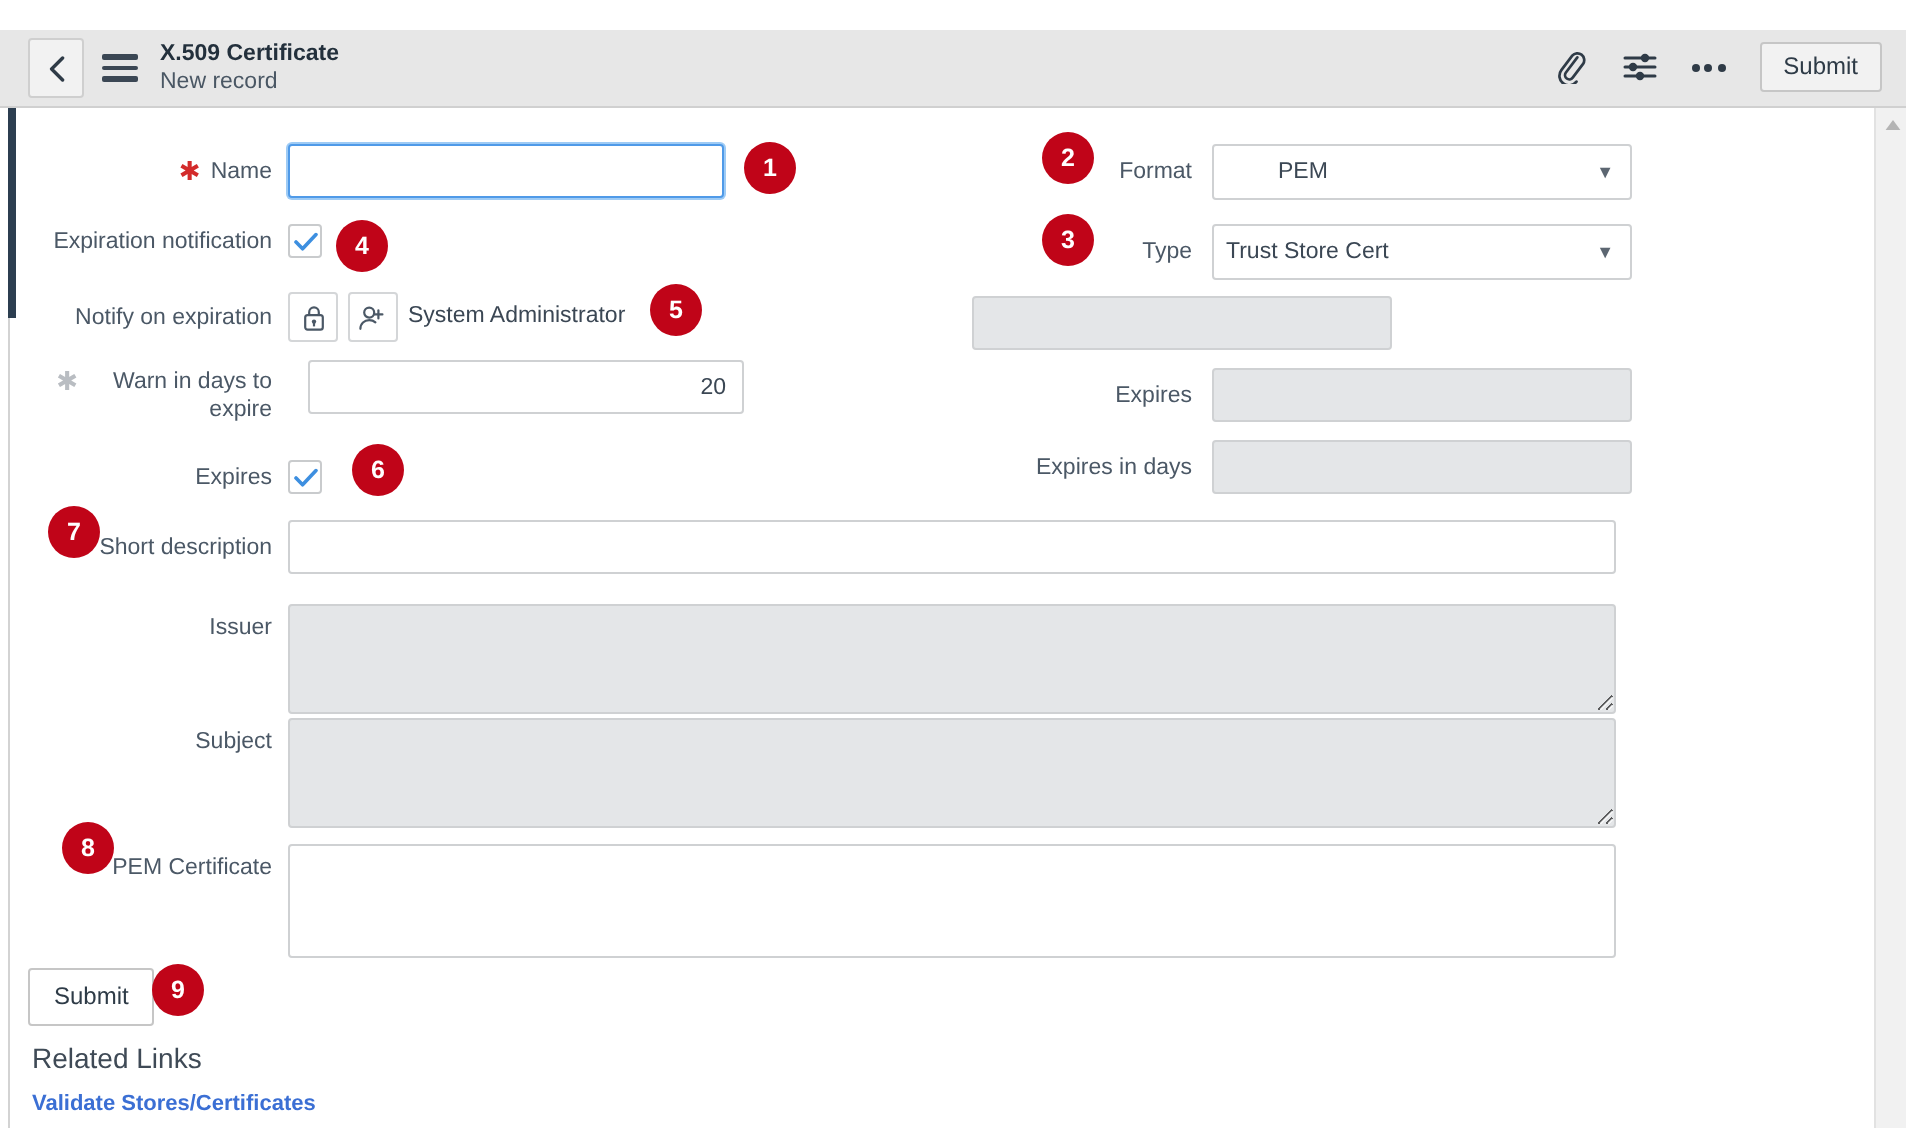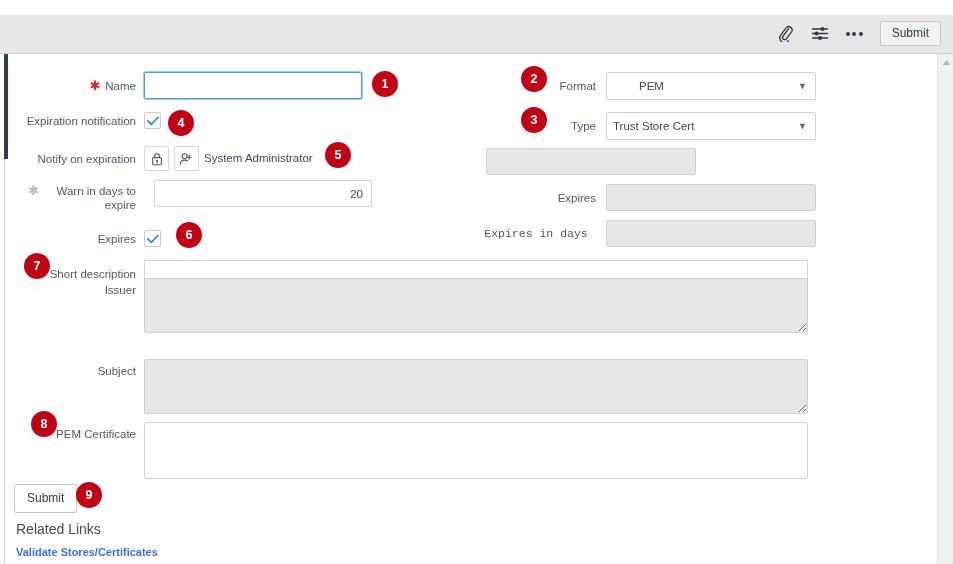--- a/index.html
+++ b/index.html
@@ -281,20 +281,38 @@
   }
 </style>
 </head>
 <body>
 
 <div id="app">
 
   <div class="top-strip"></div>
 
   <div class="header">
+    <div class="header-left">
+      <div class="back-btn">
+        <span>
+          <svg width="9" height="13" viewBox="0 0 9 13">
+            <path d="M7.3 1 L1.8 6.5 L7.3 12" stroke="#2f3b47" stroke-width="1.7" fill="none" stroke-linecap="round" stroke-linejoin="round"></path>
+          </svg>
+        </span>
+      </div>
+      <div class="hamburger">
+        <span></span>
+          <span></span>
+          <span></span>
+      </div>
+      <div class="title-block">
+        <div class="title-main">X.509 Certificate</div>
+        <div class="title-sub">New record</div>
+      </div>
+    </div>
 
     <div class="header-right">
       <span class="hicon">
         <svg width="17" height="17" viewBox="0 0 17 17">
           <path d="M12.3 4.2 L5.6 10.9 a2.1 2.1 0 0 0 3 3 l6.1-6.1 a3.4 3.4 0 0 0-4.8-4.8 L3.5 9.4 a4.7 4.7 0 0 0 6.7 6.7" transform="rotate(-8 8.5 8.5)" stroke="#2f3b47" stroke-width="1.35" fill="none" stroke-linecap="round"></path>
         </svg>
       </span>
       <span class="hicon">
         <svg width="18" height="17" viewBox="0 0 18 17">
           <line x1="1.5" y1="4" x2="16.5" y2="4" stroke="#2f3b47" stroke-width="1.5" stroke-linecap="round"></line>
@@ -411,34 +429,34 @@
     </div>
 
     <div class="row" style="left:468px; top:130px;">
       <div style="width:120px; display:flex; justify-content:flex-end; align-items:center; height:27px;">
         <span class="lbl">Expires</span>
       </div>
       <input class="txt readonly" style="margin-left: 10px; width: 210px;" type="text" readonly="" value="">
     </div>
 
     <div class="row" style="left:468px; top:166px;">
-      <div style="width:120px; display:flex; justify-content:center; align-items:center; height:27px;font-family:Liberation Mono, monospace;">
+      <div style="width:120px; display:flex; justify-content:flex-end; align-items:center; height:27px;">
         <span class="lbl">Expires in days</span>
       </div>
       <input class="txt readonly" style="margin-left: 10px; width: 210px;" type="text" readonly="" value="">
     </div>
 
     <div class="row" style="left:0px; top:206px;">
       <div style="width:128px; display:flex; justify-content:flex-end; align-items:center; height:27px;">
         <span class="lbl">Short description</span>
       </div>
       <input class="txt" style="margin-left: 8px; width: 664px;" type="text" value="">
     </div>
 
-    <div class="row" style="left:0px; top:224px;">
+    <div class="row" style="left:0px; top:248px;">
       <div style="width:128px; display:flex; justify-content:flex-end; align-items:flex-start; padding-top:5px;">
         <span class="lbl">Issuer</span>
       </div>
       <textarea class="ta" style="margin-left: 8px; width: 664px; height: 55px;" readonly=""></textarea>
     </div>
 
     <div class="row" style="left:0px; top:305px;">
       <div style="width:128px; display:flex; justify-content:flex-end; align-items:flex-start; padding-top:5px;">
         <span class="lbl">Subject</span>
       </div>

